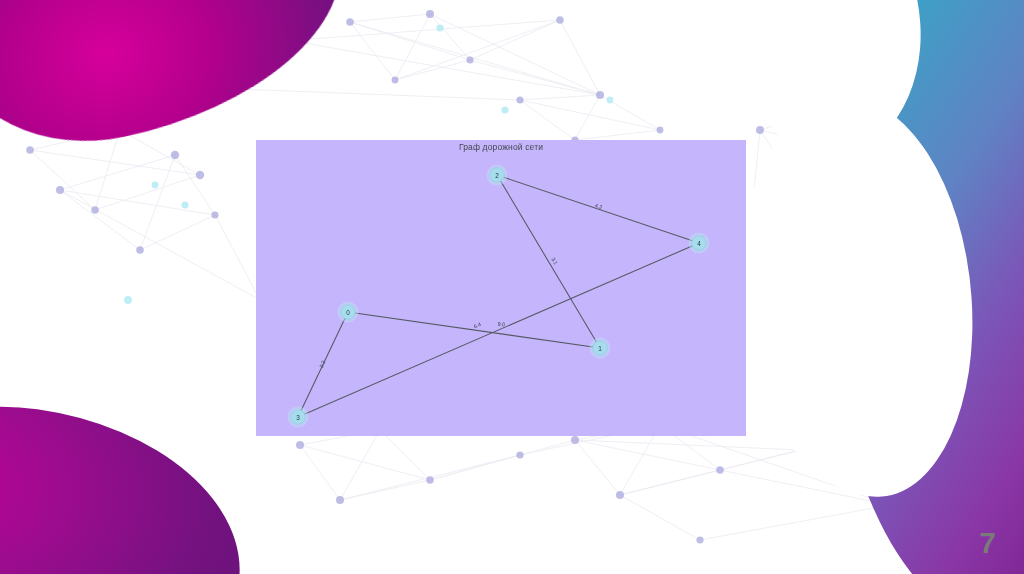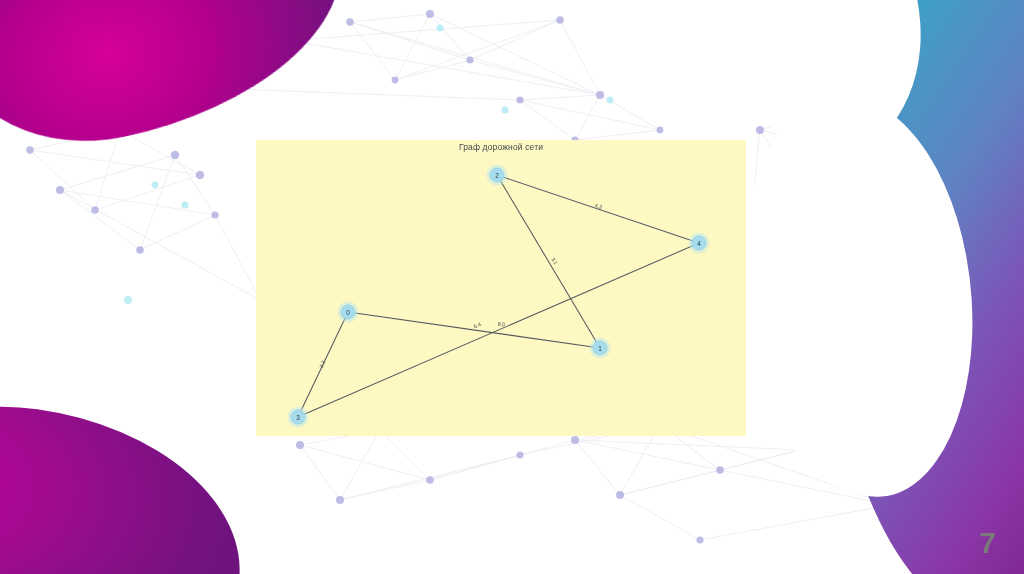--- a/index.html
+++ b/index.html
@@ -59,21 +59,21 @@
   }
 
   
   #bg-network { position: absolute; inset: 0; width: 1024px; height: 574px; }
 
   
   #chart-card {
     position: absolute;
     left: 256px; top: 140px;
     width: 490px; height: 296px;
-    background: #fef9c3;
+    background: #c4b5fd;
     z-index: 5;
   }
   #chart-title {
     position: absolute;
     left: 0; top: 2px;
     width: 490px;
     text-align: center;
     font-size: 8.5px;
     color: #44484c;
     letter-spacing: 0.15px;

